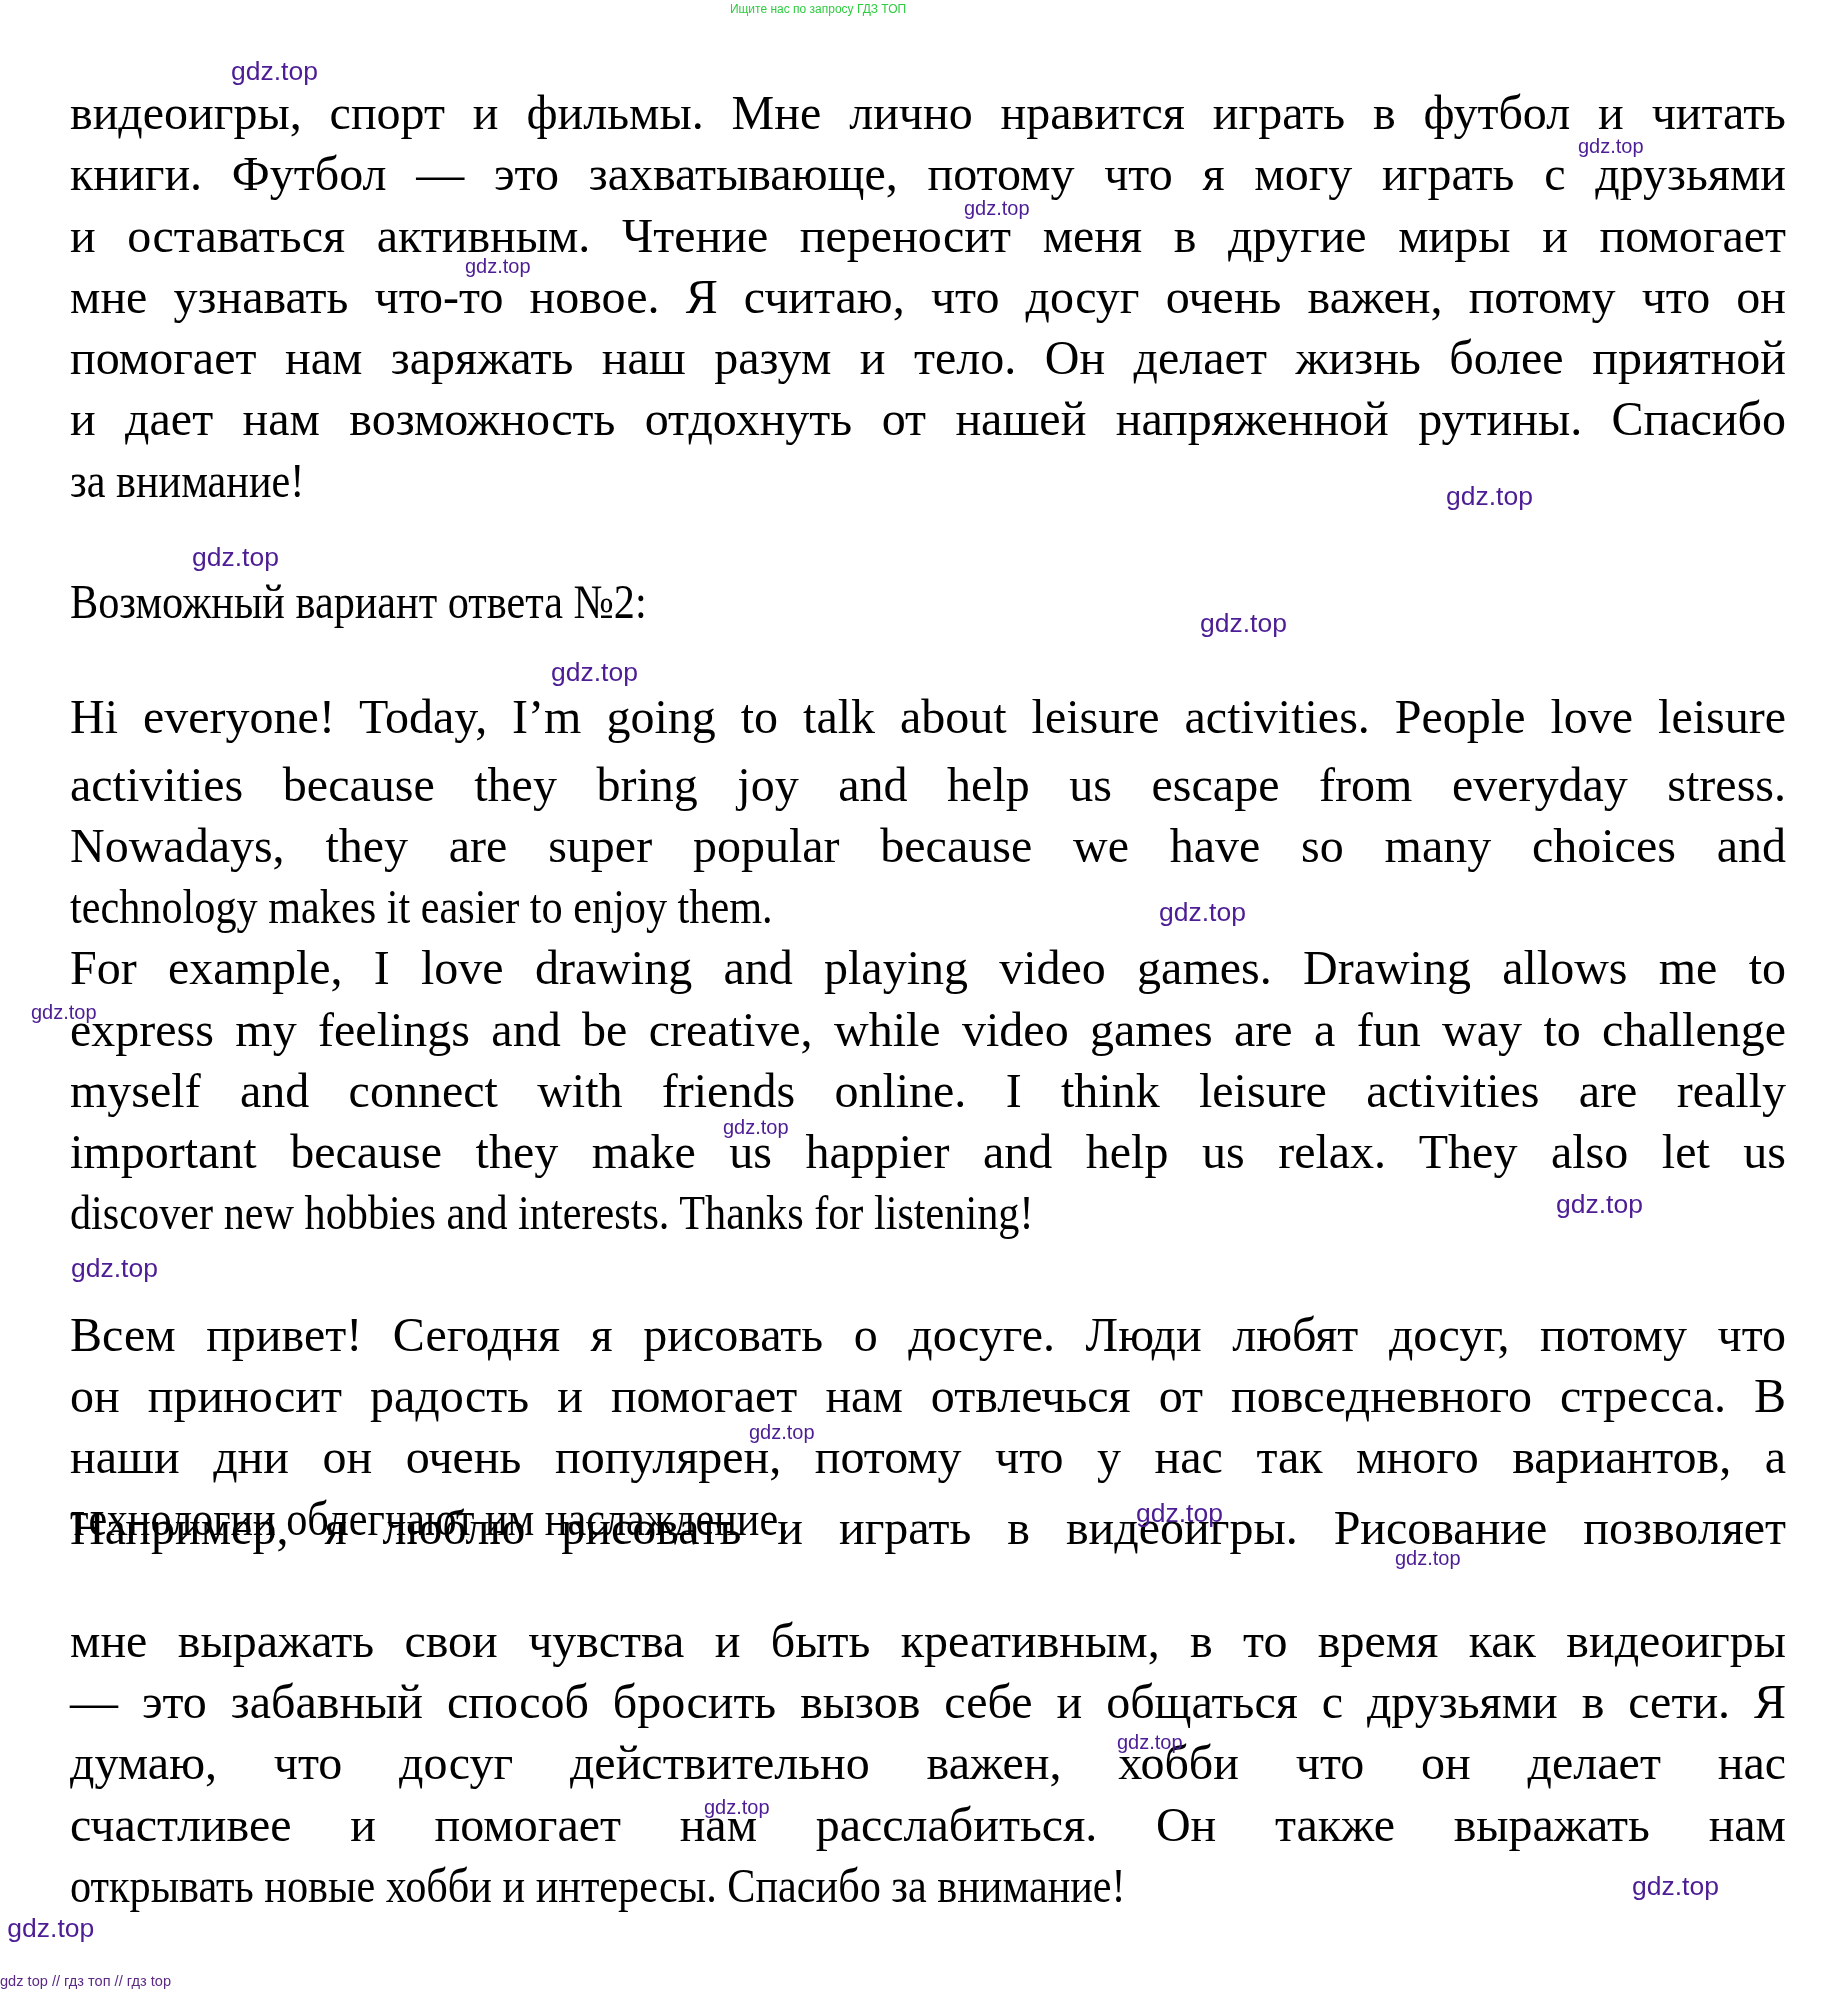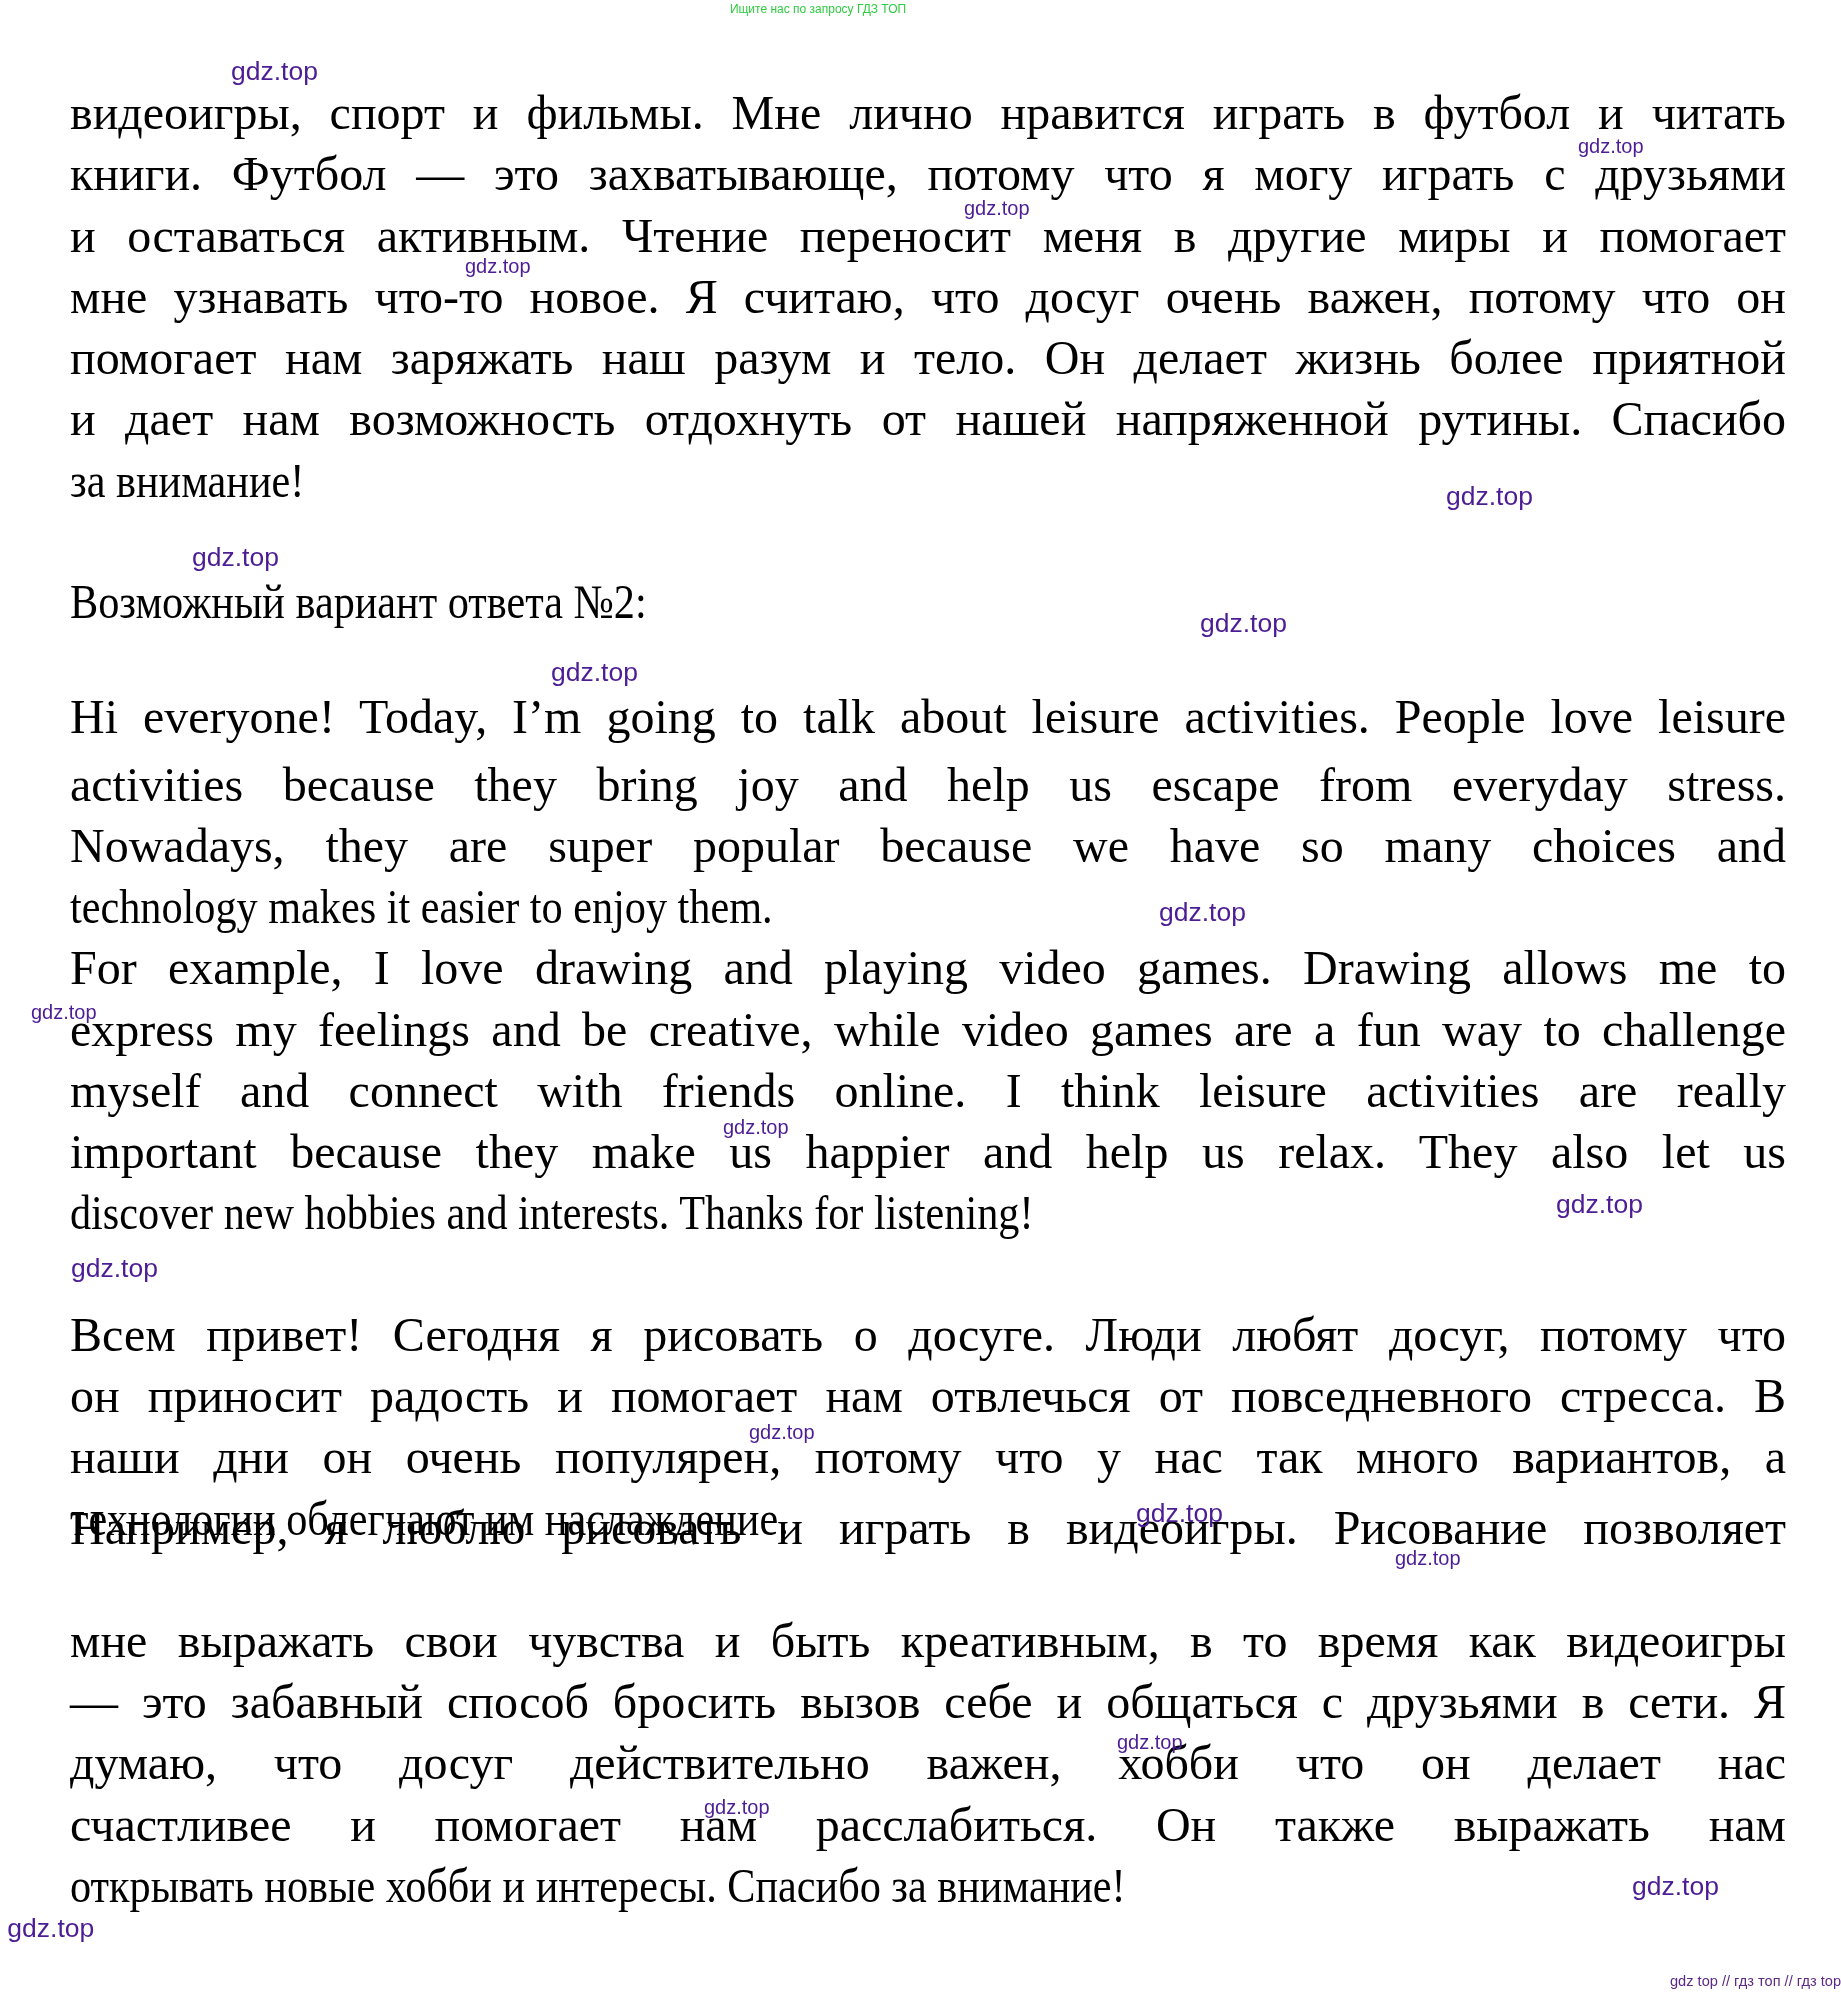--- a/index.html
+++ b/index.html
@@ -4,21 +4,21 @@
 <style>
   html, body { margin: 0; padding: 0; background: #ffffff; }
   body { width: 1841px; height: 1996px; position: relative; overflow: hidden; }
   .top-banner {
     position: absolute; top: 0; left: 0; width: 1636px; height: 20px;
     text-align: center; font-family: Liberation Sans, sans-serif;
     font-size: 12px; line-height: 18.3px; color: #2ecc40;
   }
   .bottom-banner {
     position: absolute; top: 1972px; left: 0; width: 1841px; height: 20px;
-    text-align: right; font-family: "Liberation Sans", sans-serif;
+    text-align: left; font-family: "Liberation Sans", sans-serif;
     font-size: 14.6px; line-height: 18.3px; color: #5b2a86;
   }
   .line {
     position: absolute; left: 70px; width: 1716px; height: 61px;
     font-family: "Liberation Serif", serif; font-size: 48px; line-height: 61px;
     color: #000; white-space: nowrap; overflow: visible;
     transform-origin: left center;
   }
   .line.justify { text-align: justify; text-align-last: justify; white-space: normal; }
   .wm {

